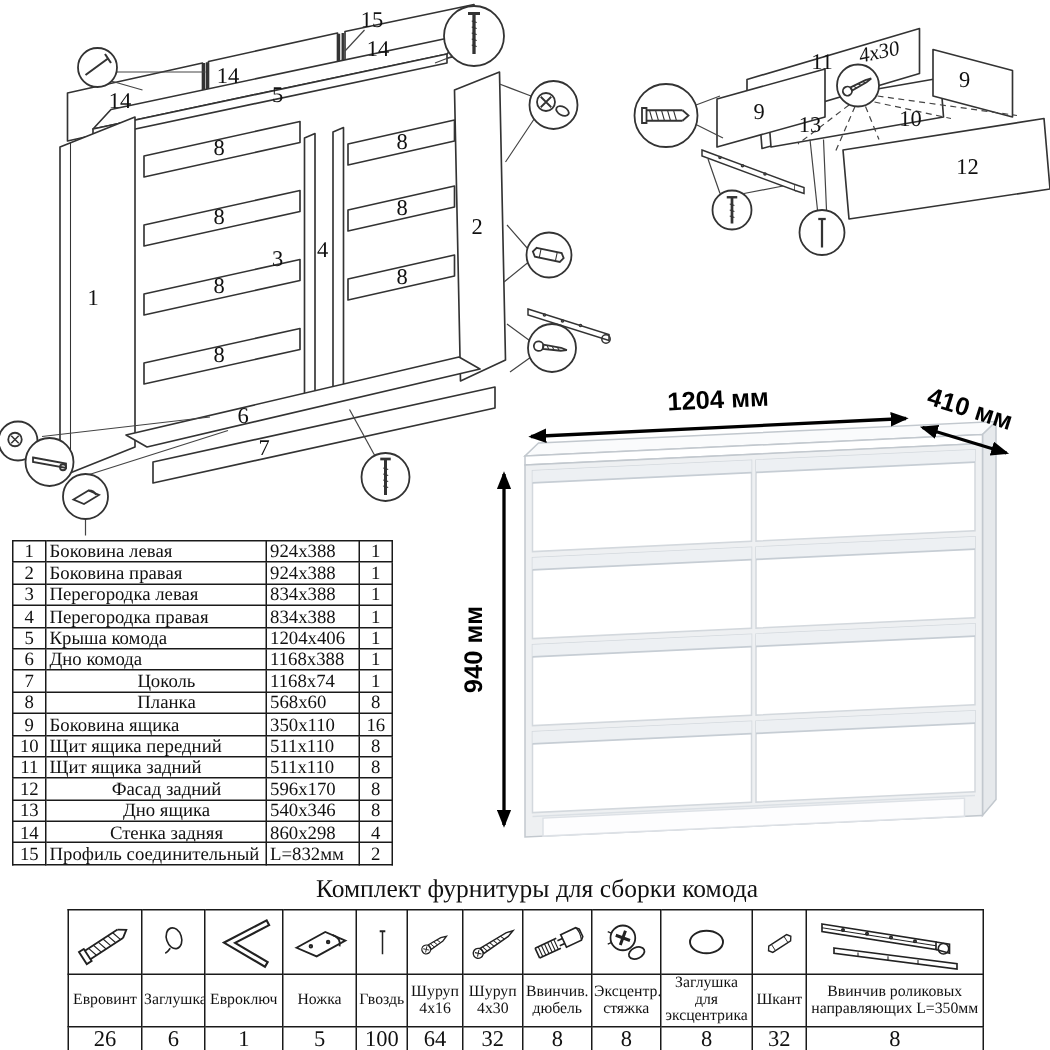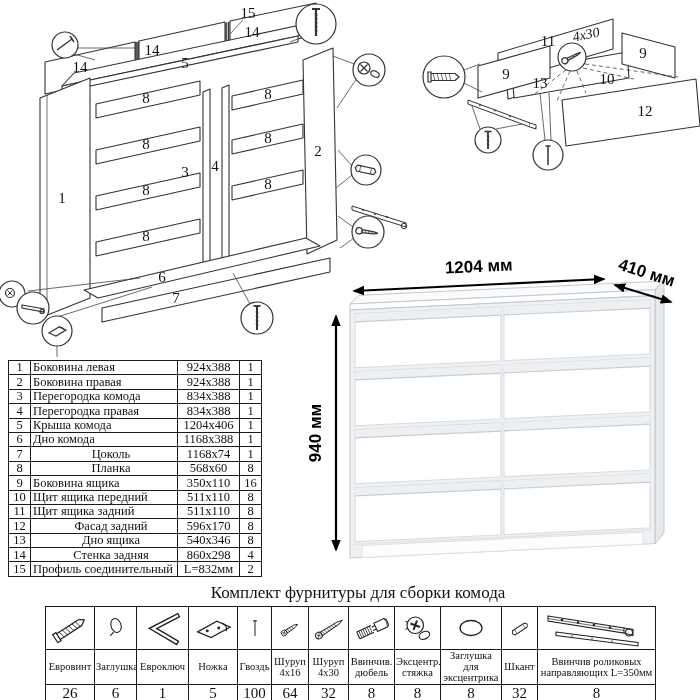--- a/index.html
+++ b/index.html
@@ -7,21 +7,21 @@
          font-family:"Liberation Serif",serif;color:#111;border-radius:13px;}
   .diag{position:absolute;}
   svg text{font-family:"Liberation Serif",serif;}
   .partnum{font-size:15px;fill:#111;}
   .note{font-size:14px;font-style:italic;fill:#111;}
   .dimlbl{font-family:"Liberation Sans",sans-serif;font-weight:bold;font-size:17px;fill:#000;}
   table{border-collapse:collapse;}
   .parts{position:absolute;left:8px;top:360px;width:253px;font-size:12.5px;table-layout:fixed;}
   .parts td{border:1px solid #1a1a1a;height:13.4px;padding:0 2px;line-height:1;white-space:nowrap;overflow:hidden;}
   .parts td.c{text-align:center;padding:0;}
-  .parts td.s{text-align:center;}
+  .parts td.s{}
   .parts td.ind{padding-left:16px;text-align:center;}
   .hwtitle{position:absolute;left:53px;top:583px;width:610px;text-align:center;font-size:17px;}
   .hw{position:absolute;left:45px;top:606px;width:610px;table-layout:fixed;}
   .hw td{border:1px solid #1a1a1a;text-align:center;vertical-align:middle;padding:0;overflow:hidden;}
   .hw td.iconcell{height:42px;}
   .hw td.name{font-size:10.5px;line-height:1.07;height:28px;padding:0 1px;}
   .hw td.qty{font-size:15px;height:17px;}
   .hwicon{display:block;margin:0 auto;}
 </style>
 </head>
@@ -330,21 +330,21 @@
           <td class="c">1</td>
         </tr>
       <tr>
           <td class="c">2</td>
           <td>Боковина правая</td>
           <td class="s">924x388</td>
           <td class="c">1</td>
         </tr>
       <tr>
           <td class="c">3</td>
-          <td>Перегородка комода</td>
+          <td>Перегородка левая</td>
           <td class="s">834x388</td>
           <td class="c">1</td>
         </tr>
       <tr>
           <td class="c">4</td>
           <td>Перегородка правая</td>
           <td class="s">834x388</td>
           <td class="c">1</td>
         </tr>
       <tr>

